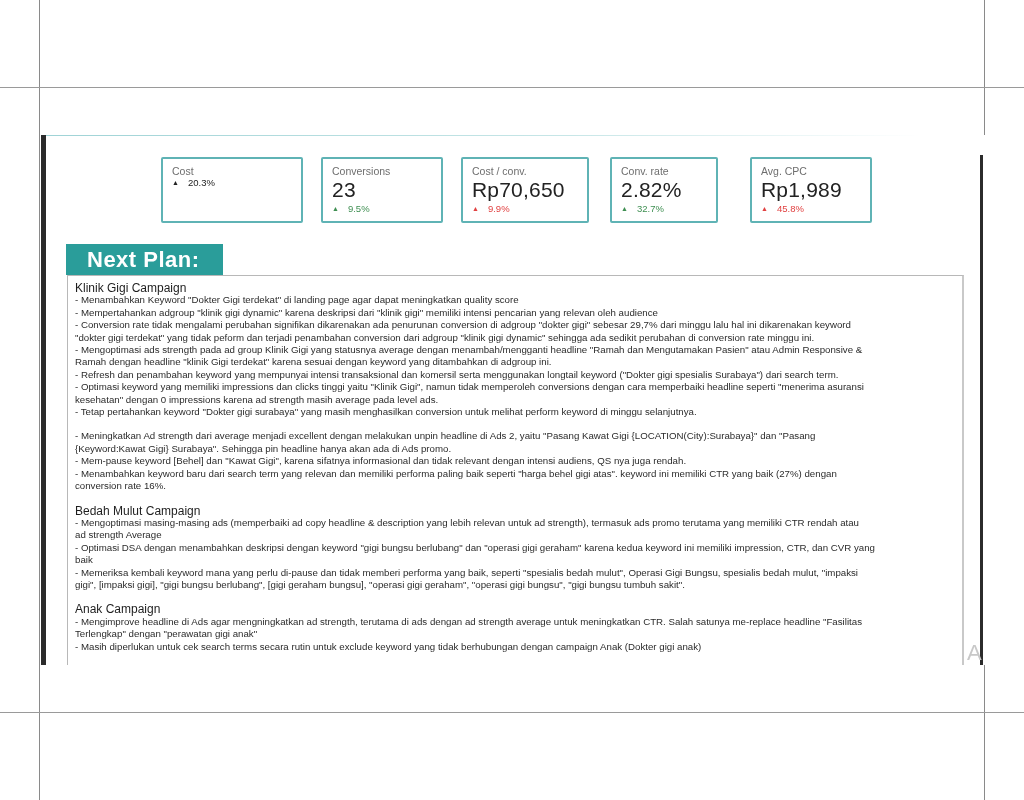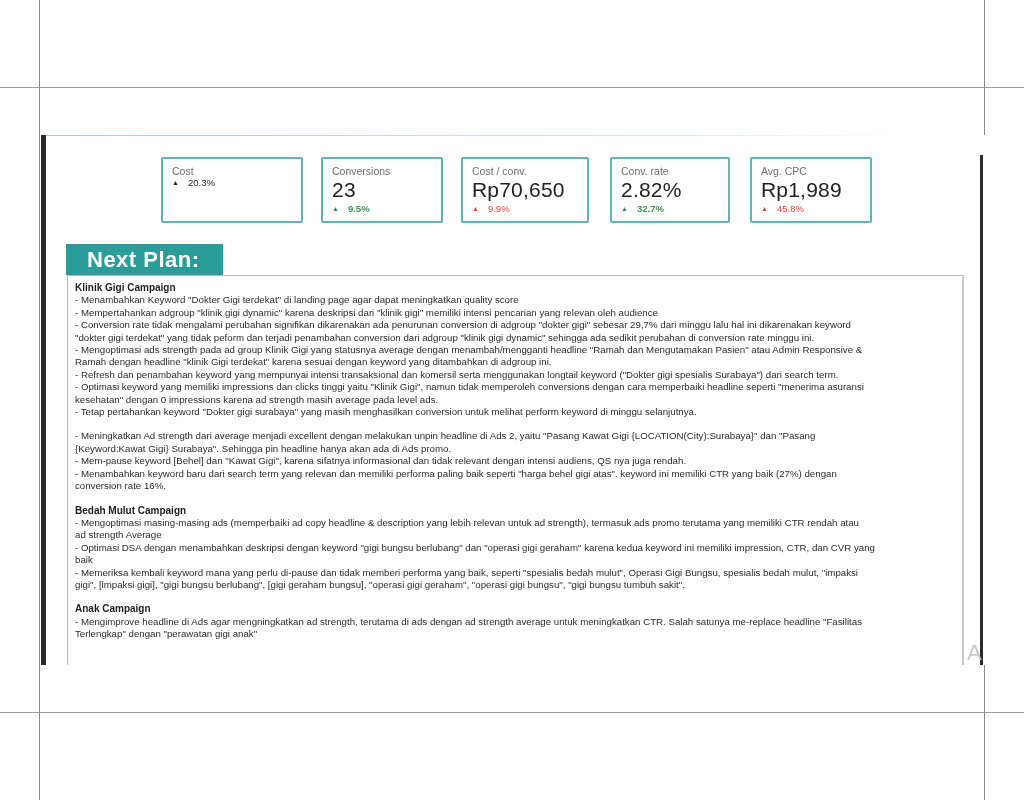--- a/index.html
+++ b/index.html
@@ -34,42 +34,42 @@
   .kpi {
     position:absolute; top:8px; height:66px;
     border:2px solid #5fb3b5; border-radius:2px; background:#fff;
     box-sizing:border-box; padding:6px 0 0 9px;
   }
   .kpi .lbl { font-size:10.5px; color:#6e6e6e; line-height:12px; }
   .kpi .val { font-size:21px; color:#222; line-height:26px; letter-spacing:0.2px; }
   .kpi .delta { font-size:9.5px; line-height:11px; display:flex; align-items:center; gap:9px; }
   .kpi .delta .arrow { font-size:7px; }
   .delta.neutral { color:#222; }
-  .delta.good { color:#3f8f52;font-weight:bold; }
+  .delta.good { color:#3f8f52; }
   .delta.bad { color:#e14141; }
   #kpi-0 { left:0;   width:142px; }
   #kpi-1 { left:160px; width:122px; }
   #kpi-2 { left:300px; width:128px; }
-  #kpi-3 { left:449px; width:120px; }
+  #kpi-3 { left:449px; width:108px; }
   #kpi-4 { left:589px; width:122px; }
 
   
   .np-header {
     position:absolute; left:25px; top:109px; width:157px; height:31px;
     background:#2a9d9a; color:#fff; box-sizing:border-box;
     font-size:22px; font-weight:bold; letter-spacing:0.5px;
     padding:3px 0 0 21px; line-height:26px;
   }
   .np-box {
     position:absolute; left:26px; top:140px; width:897px; height:400px;
     border:1px solid #b8b8b8; border-right:2px solid #c9c9c9; box-sizing:border-box;
     padding:6px 8px 0 7px; background:#fff; overflow:hidden;
   }
   .section { margin-bottom:12px; }
-  .section-title { font-size:10px; font-weight:bold; color:#1e1e1e; line-height:12.4px; }
+  .section-title { font-size:12px; font-weight:normal; color:#1e1e1e; line-height:12.4px; }
   .bullet { font-size:9.7px; color:#2b2b2b; line-height:12.4px; }
 
   .corner-glyph {
     position:absolute; left:926px; top:506px; font-size:22px; color:#c8c8c8; line-height:24px;
   }
 </style>
 </head>
 <body>
 
 <div class="guide-v" id="gv1"></div>
@@ -153,17 +153,18 @@
       <div class="bullet">ad strength Average</div>
       <div class="bullet">- Optimasi DSA dengan menambahkan deskripsi dengan keyword "gigi bungsu berlubang" dan "operasi gigi geraham" karena kedua keyword ini memiliki impression, CTR, dan CVR yang</div>
       <div class="bullet"> baik</div>
       <div class="bullet">- Memeriksa kembali keyword mana yang perlu di-pause dan tidak memberi performa yang baik, seperti "spesialis bedah mulut", Operasi Gigi Bungsu, spesialis bedah mulut, "impaksi</div>
       <div class="bullet"> gigi", [impaksi gigi], "gigi bungsu berlubang", [gigi geraham bungsu], "operasi gigi geraham", "operasi gigi bungsu", "gigi bungsu tumbuh sakit".</div>
     </div>
     <div class="section">
       <div class="section-title">Anak Campaign</div>
       <div class="bullet">- Mengimprove headline di Ads agar mengningkatkan ad strength, terutama di ads dengan ad strength average untuk meningkatkan CTR. Salah satunya me-replace headline "Fasilitas</div>
       <div class="bullet">Terlengkap" dengan "perawatan gigi anak"</div>
+      <div class="bullet">-  Masih diperlukan untuk cek search terms secara rutin untuk exclude keyword yang tidak berhubungan dengan campaign Anak (Dokter gigi anak)</div>
     </div>
   </div>
 
   <div class="corner-glyph">A</div>
 </div>
 
 </body></html>

